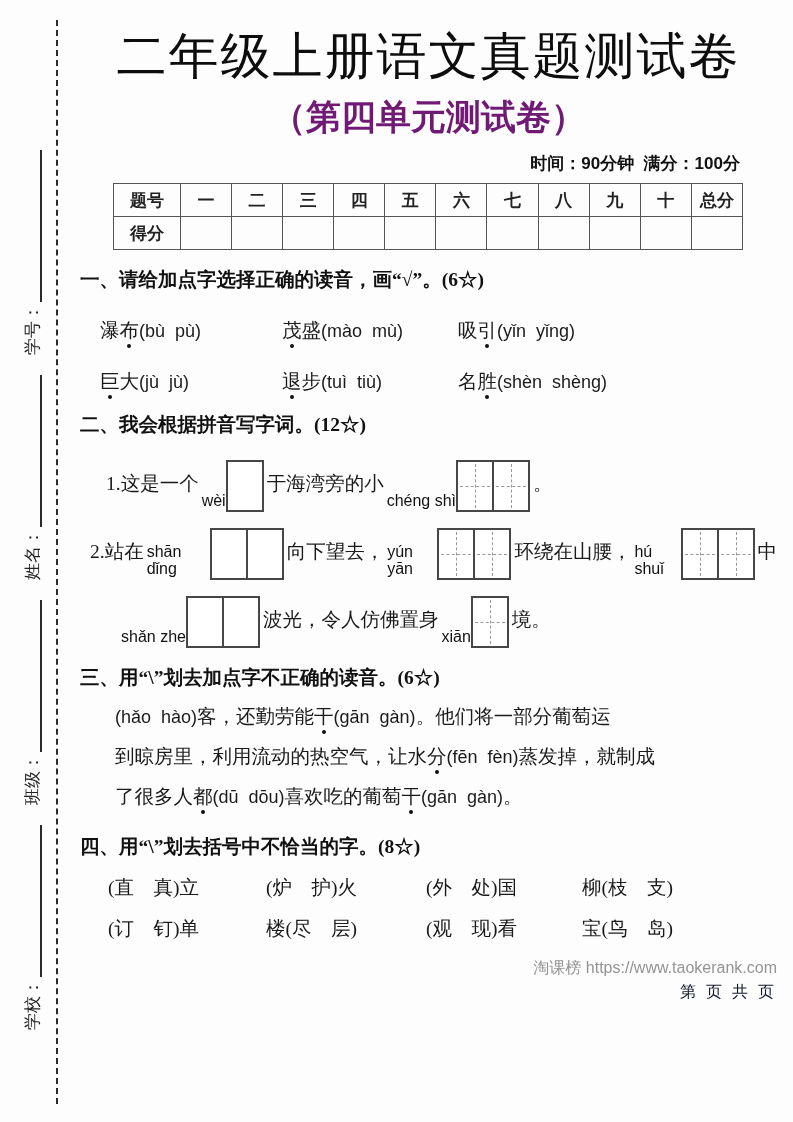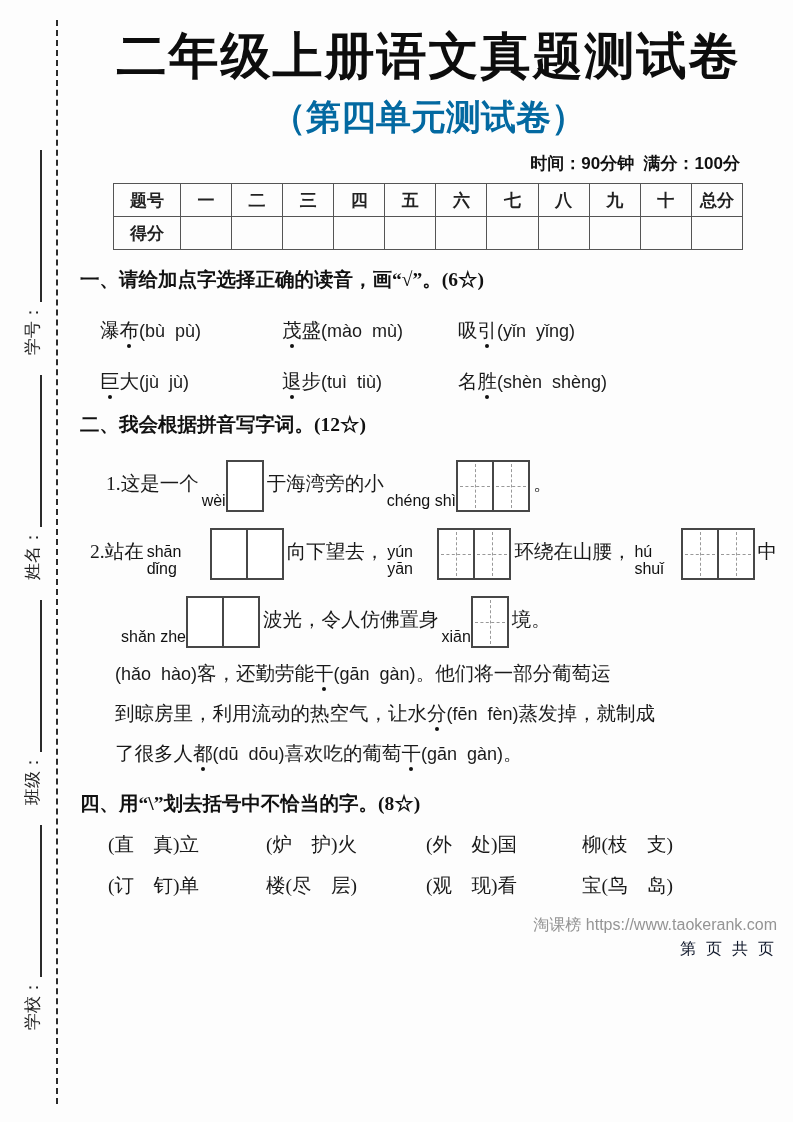--- a/index.html
+++ b/index.html
@@ -15,24 +15,24 @@
   
   .side-dash{position:absolute;left:56px;top:20px;height:1084px;width:0;border-left:2px dashed #2b2b2b;}
   .side-strip{position:absolute;left:10px;top:0;width:1122px;height:44px;transform-origin:0 0;
     transform:rotate(-90deg) translateX(-1122px);display:flex;align-items:center;
     padding-left:92px;box-sizing:border-box;font-size:17px;color:#222;}
   .side-field{display:flex;align-items:center;margin-right:20px;}
   .side-blank{display:inline-block;width:152px;height:18px;border-bottom:2px solid #2b2b2b;margin-left:2px;}
 
   
   .main{position:absolute;left:80px;top:0;width:697px;}
-  .title{margin:26px 0 0;font-size:50px;line-height:1.2;font-weight:700;text-align:center;
+  .title{margin:26px 0 0;font-size:50px;line-height:1.2;font-weight:400;text-align:center;
     letter-spacing:2px;font-family:var(--sans);color:#0d0d0d;}
   .subtitle{margin:10px 0 0;font-size:35px;line-height:1.2;font-weight:900;text-align:center;
-    font-family:var(--sans);color:#0369a1;}
+    font-family:var(--sans);color:#701a75;}
   .meta{margin-top:14px;text-align:right;padding-right:37px;font-size:17px;font-weight:700;
     font-family:var(--sans);white-space:pre;color:#111;}
 
   table.score{margin:8px 0 0 33px;width:630px;border-collapse:collapse;table-layout:fixed;}
   table.score td{border:1.5px solid #555;height:30px;text-align:center;font-size:17px;
     font-weight:700;color:#222;font-family:var(--serif);}
   td.tlabel{width:64px;margin-top:36px;}
 
   .sec-heading{margin-top:16px;font-size:19.5px;font-weight:600;color:#111;}
   #sec1-head{margin-top:16px;}
@@ -209,20 +209,21 @@
           <span class="pwrap">
             <span class="plabel">xiān</span>
             <span class="boxrow grid">
               <span class="wbox"></span>
             </span>
           </span>
           <span class="trun">境。</span>
         </div>
       </div>
 
+    <div class="sec-heading">三、用“\”划去加点字不正确的读音。(6☆)</div>
     <div class="para">
         <div class="para-line"><span class="pinyin">(hǎo  hào)</span><span class="trun">客，还勤劳能</span><span class="dotchar">干</span><span class="pinyin">(gān  gàn)</span><span class="trun">。他们将一部分葡萄运</span></div>
         <div class="para-line"><span class="trun">到晾房里，利用流动的热空气，让水</span><span class="dotchar">分</span><span class="pinyin">(fēn  fèn)</span><span class="trun">蒸发掉，就制成</span></div>
         <div class="para-line"><span class="trun">了很多人</span><span class="dotchar">都</span><span class="pinyin">(dū  dōu)</span><span class="trun">喜欢吃的葡萄</span><span class="dotchar">干</span><span class="pinyin">(gān  gàn)</span><span class="trun">。</span></div>
       </div>
 
     <div class="sec-heading">四、用“\”划去括号中不恰当的字。(8☆)</div>
     <div>
         <div class="s4row">
           <span class="s4item">(直　真)立</span>

